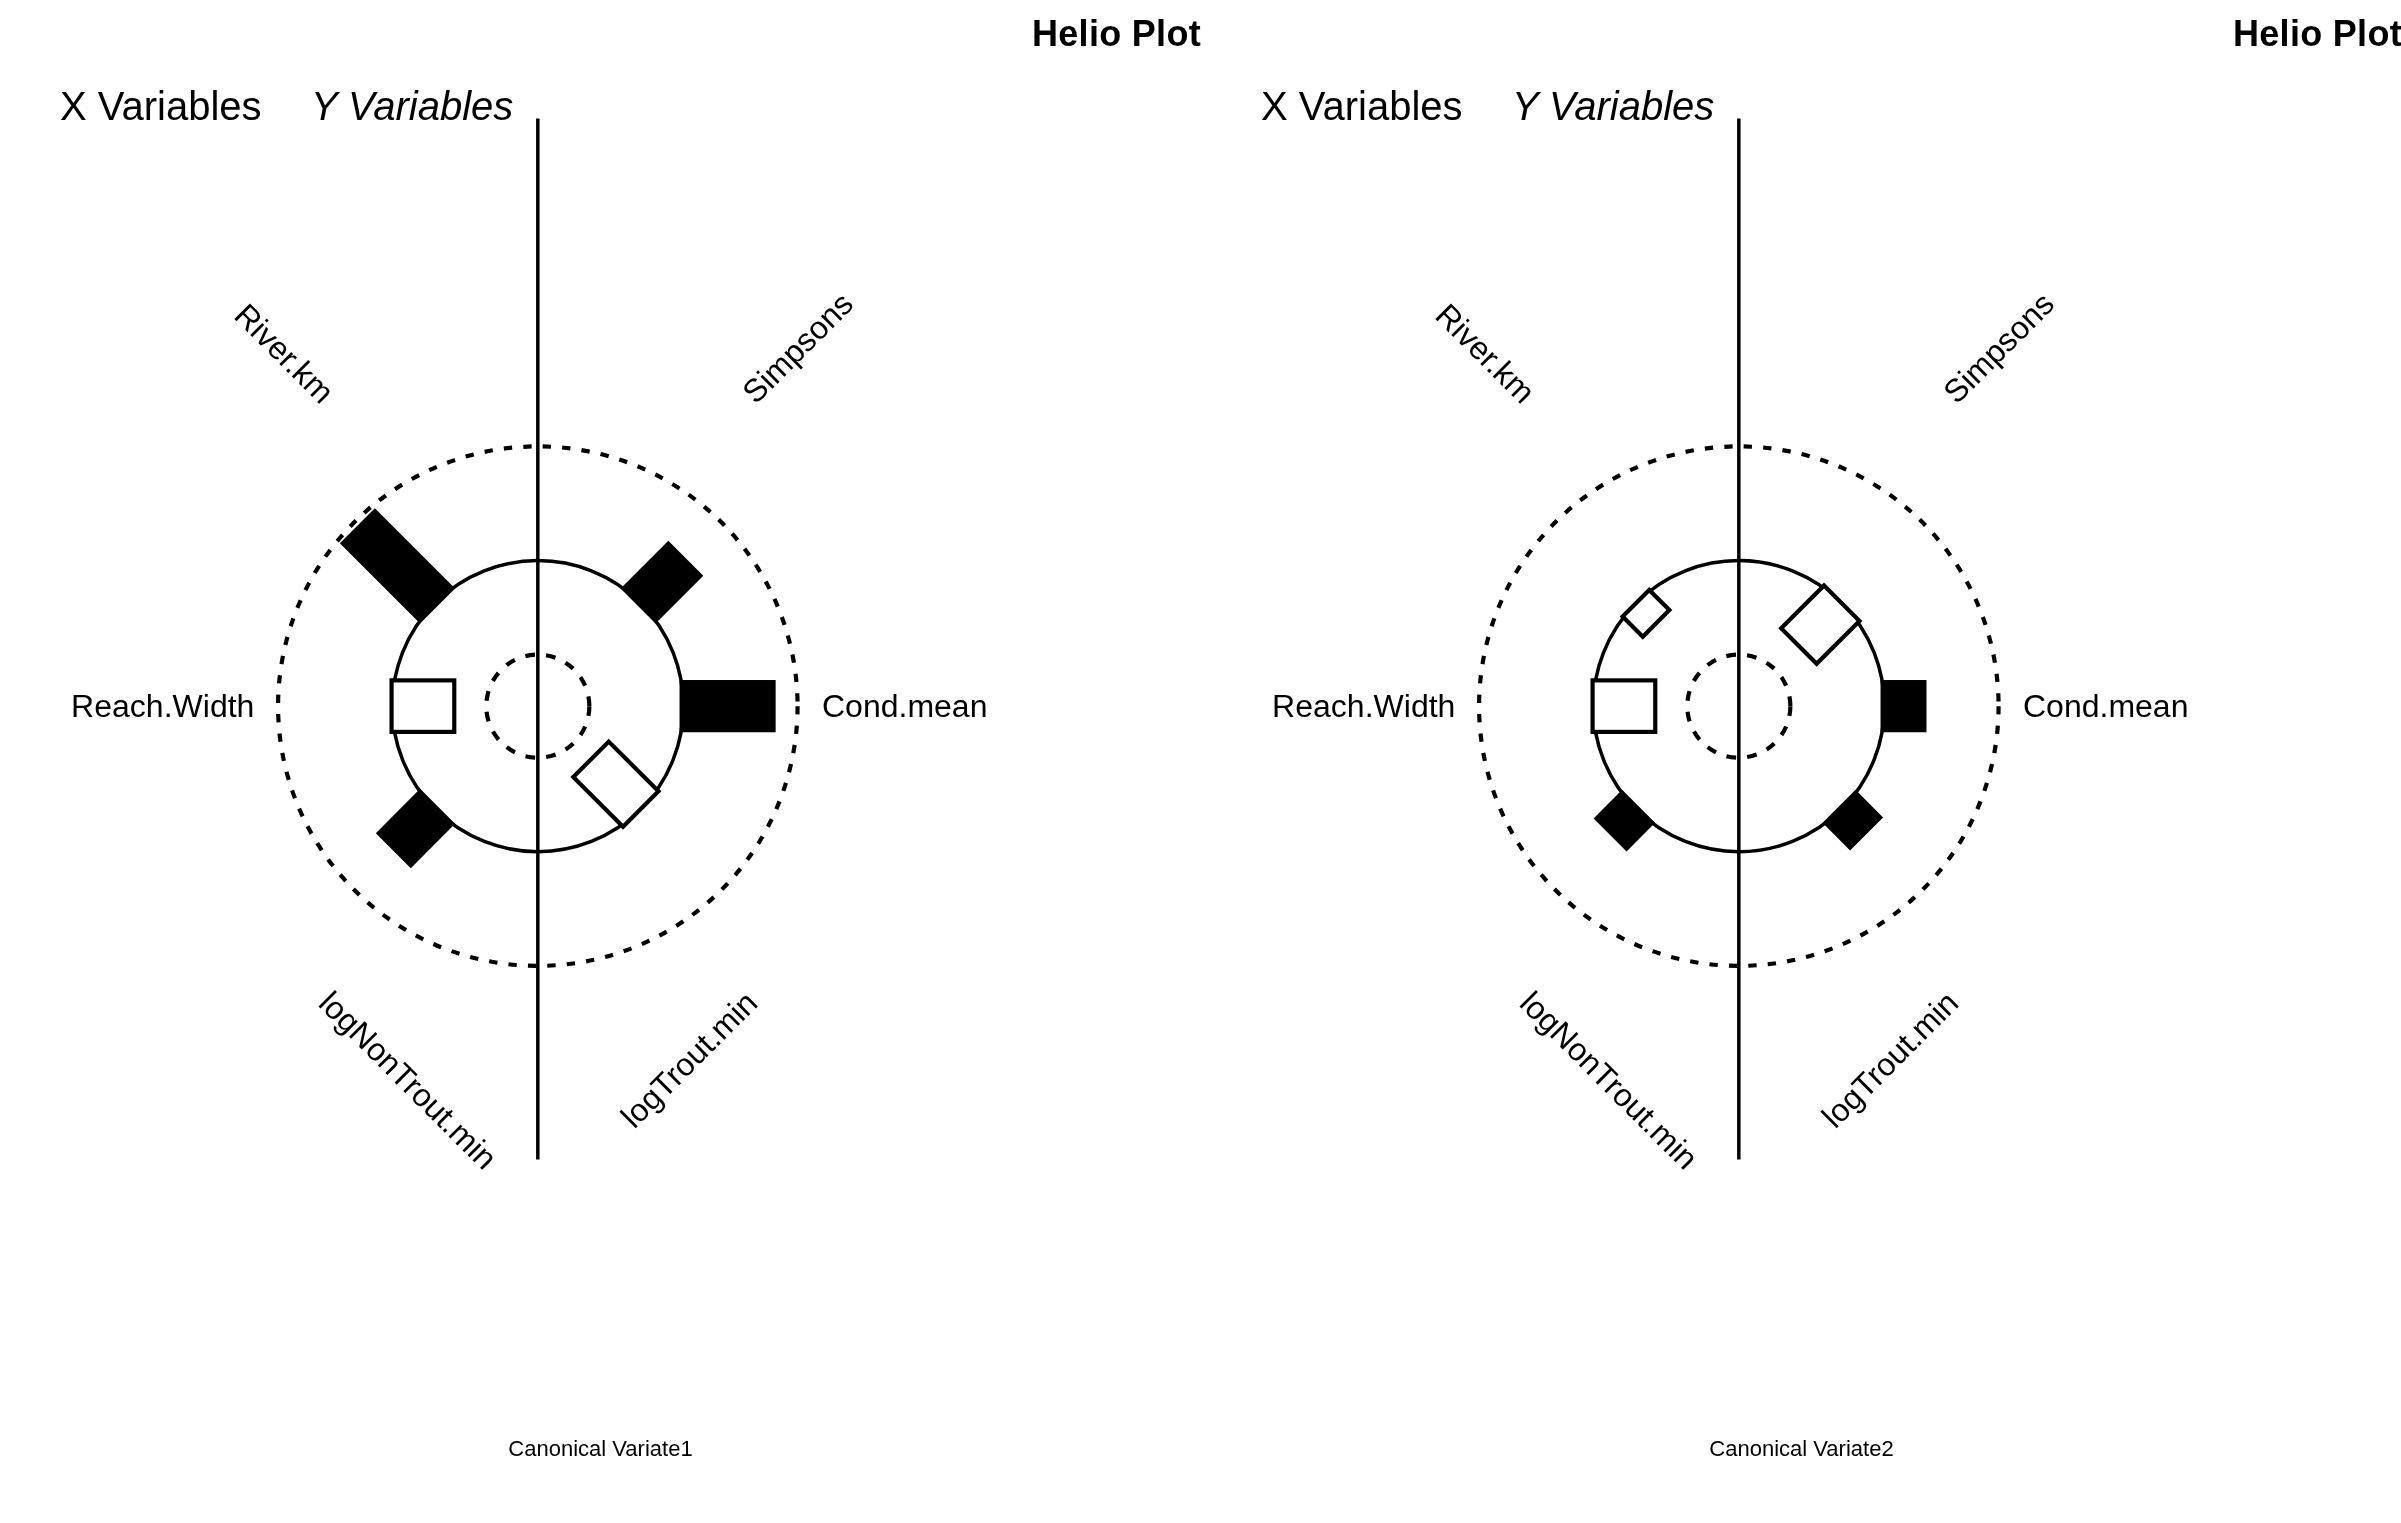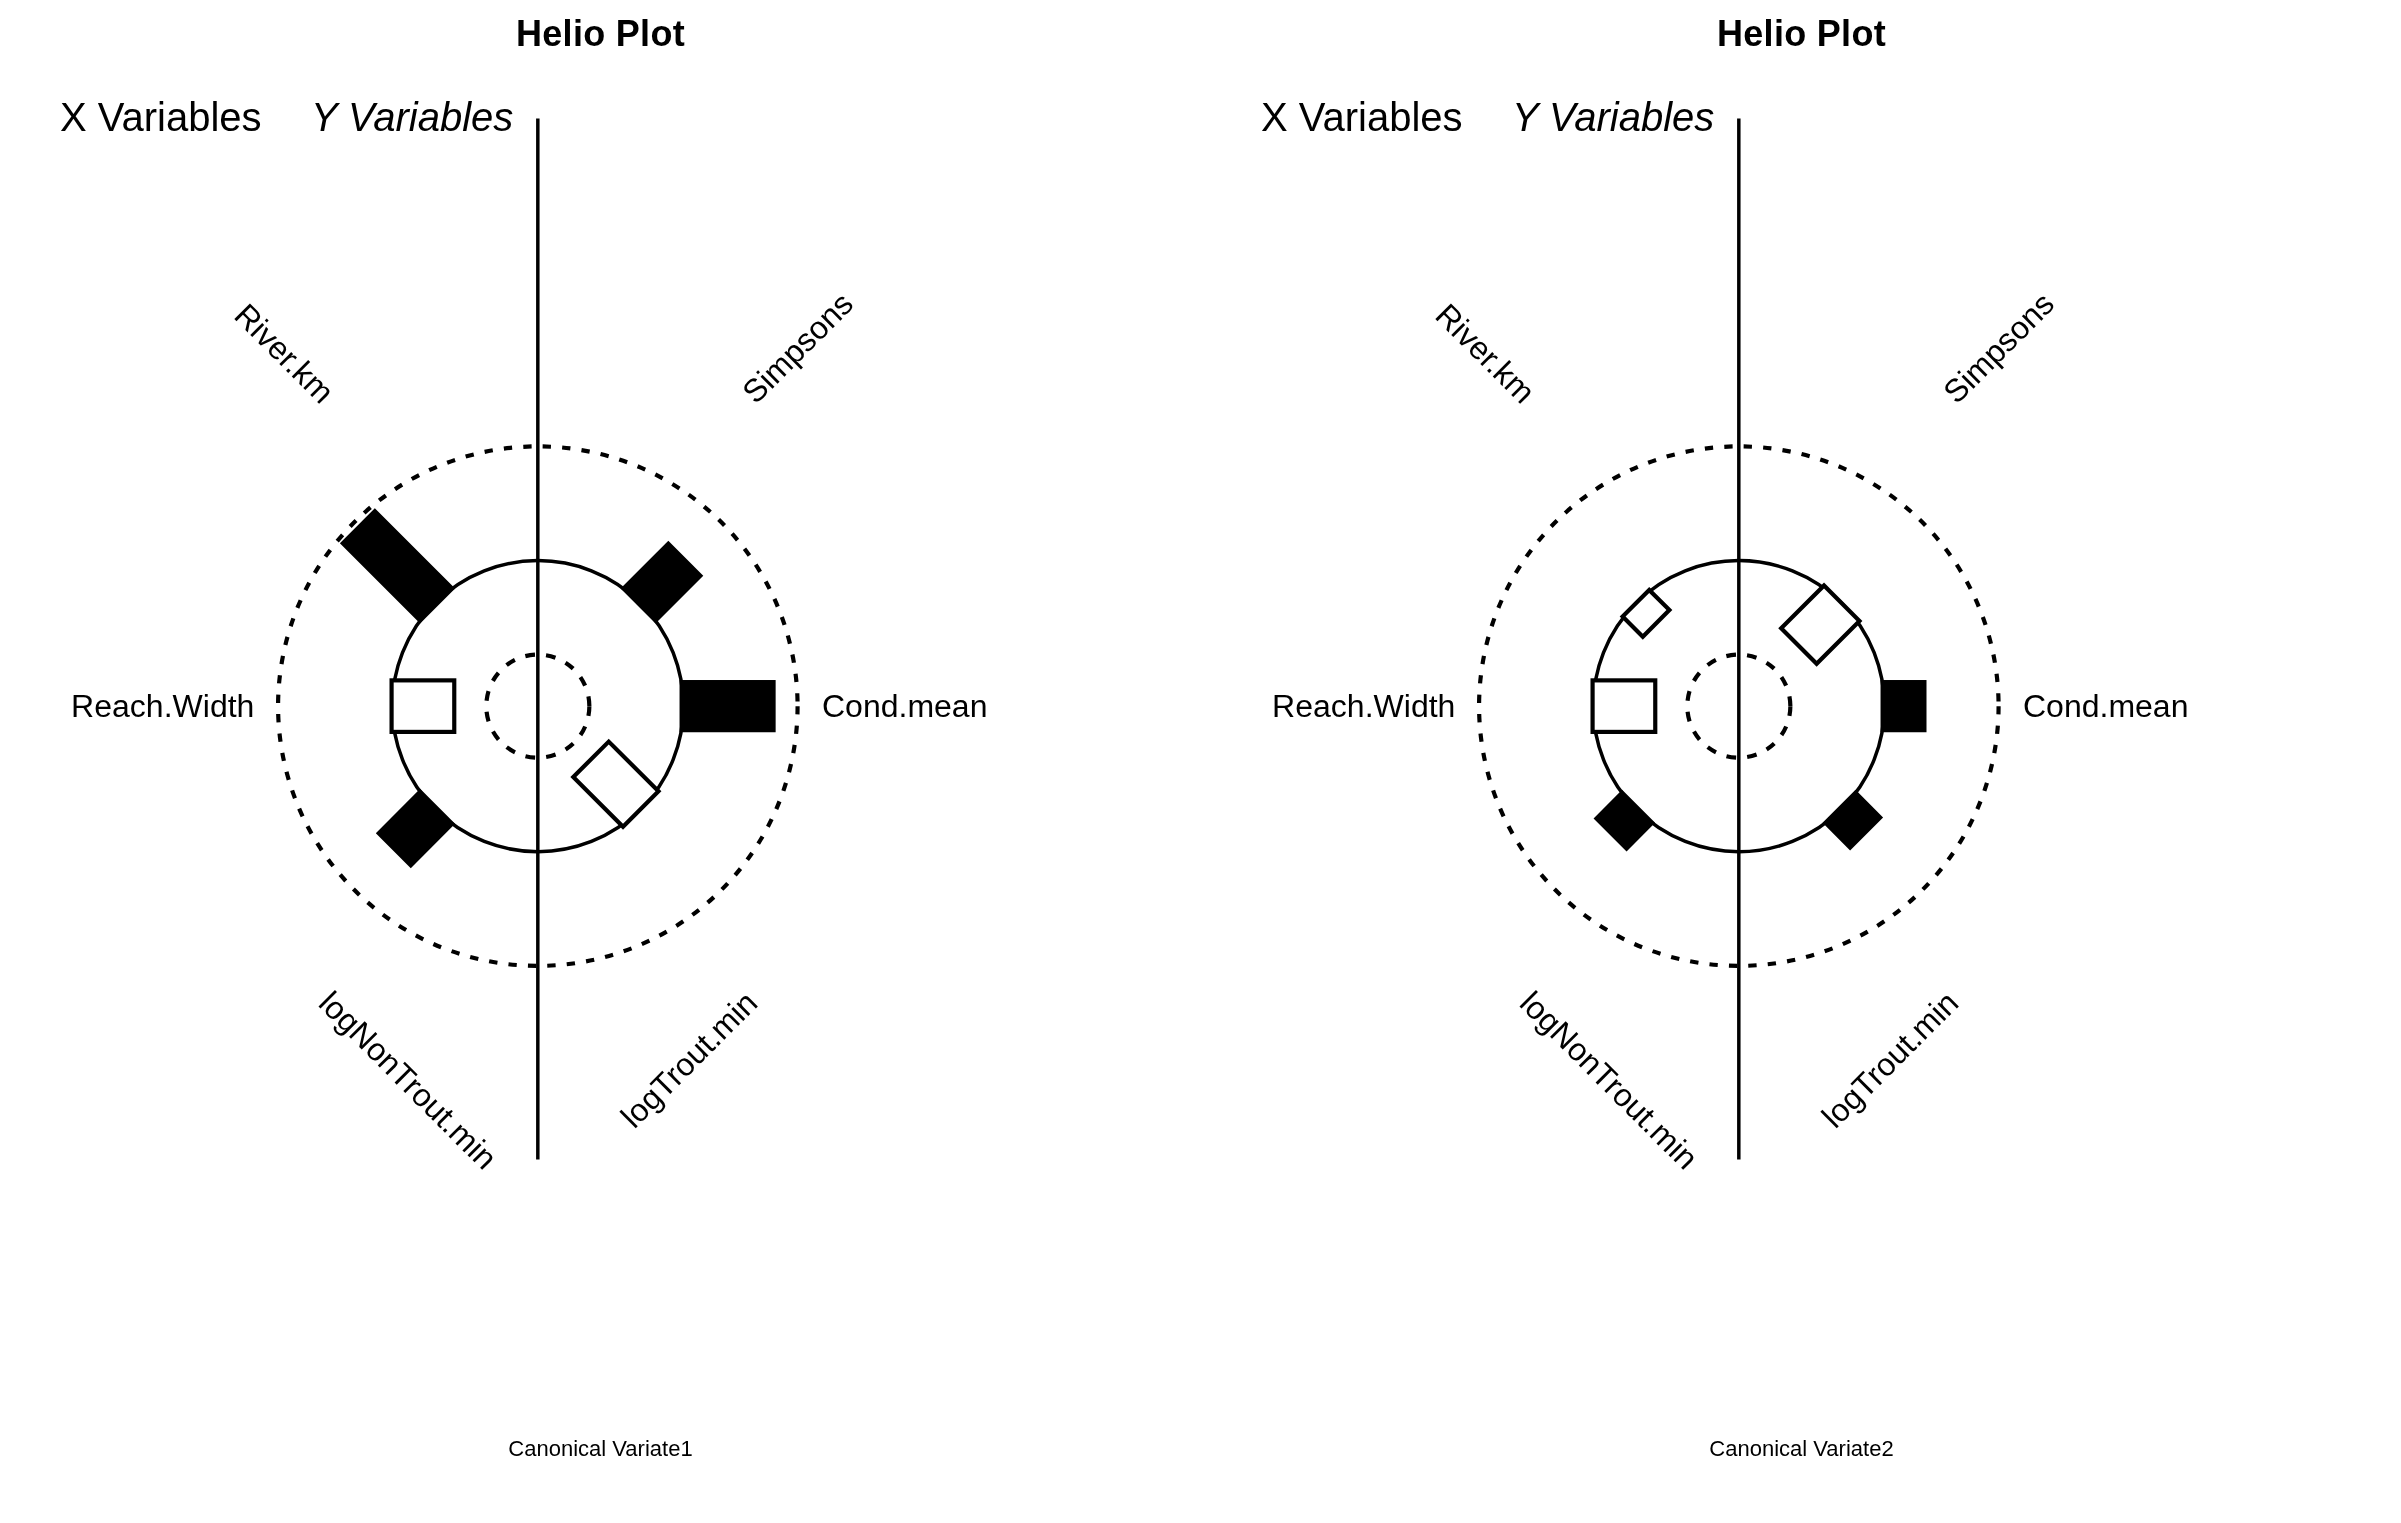--- a/index.html
+++ b/index.html
@@ -27,32 +27,31 @@
     height: 1523px;
   }
   .panel-left  { left: 0; }
   .panel-right { left: 1201px; }
 
   .plot-title {
     position: absolute;
     top: 12.5px;
     left: 0;
     width: 100%;
-    text-align: center;
+    text-align: right;
     font-size: 36px;
     font-weight: bold;
     letter-spacing: 0.3px;
   }
   .side-heading {
     position: absolute;
     top: 84px;
     font-size: 40px;
     font-weight: normal;
     white-space: nowrap;
-    margin-top: 11px;
   }
   .side-heading.x-side { left: 60px; }
   .side-heading.y-side { left: 311px; font-style: italic; }
 
   .caption {
     position: absolute;
     top: 1436px;
     left: 0;
     width: 100%;
     text-align: center;

